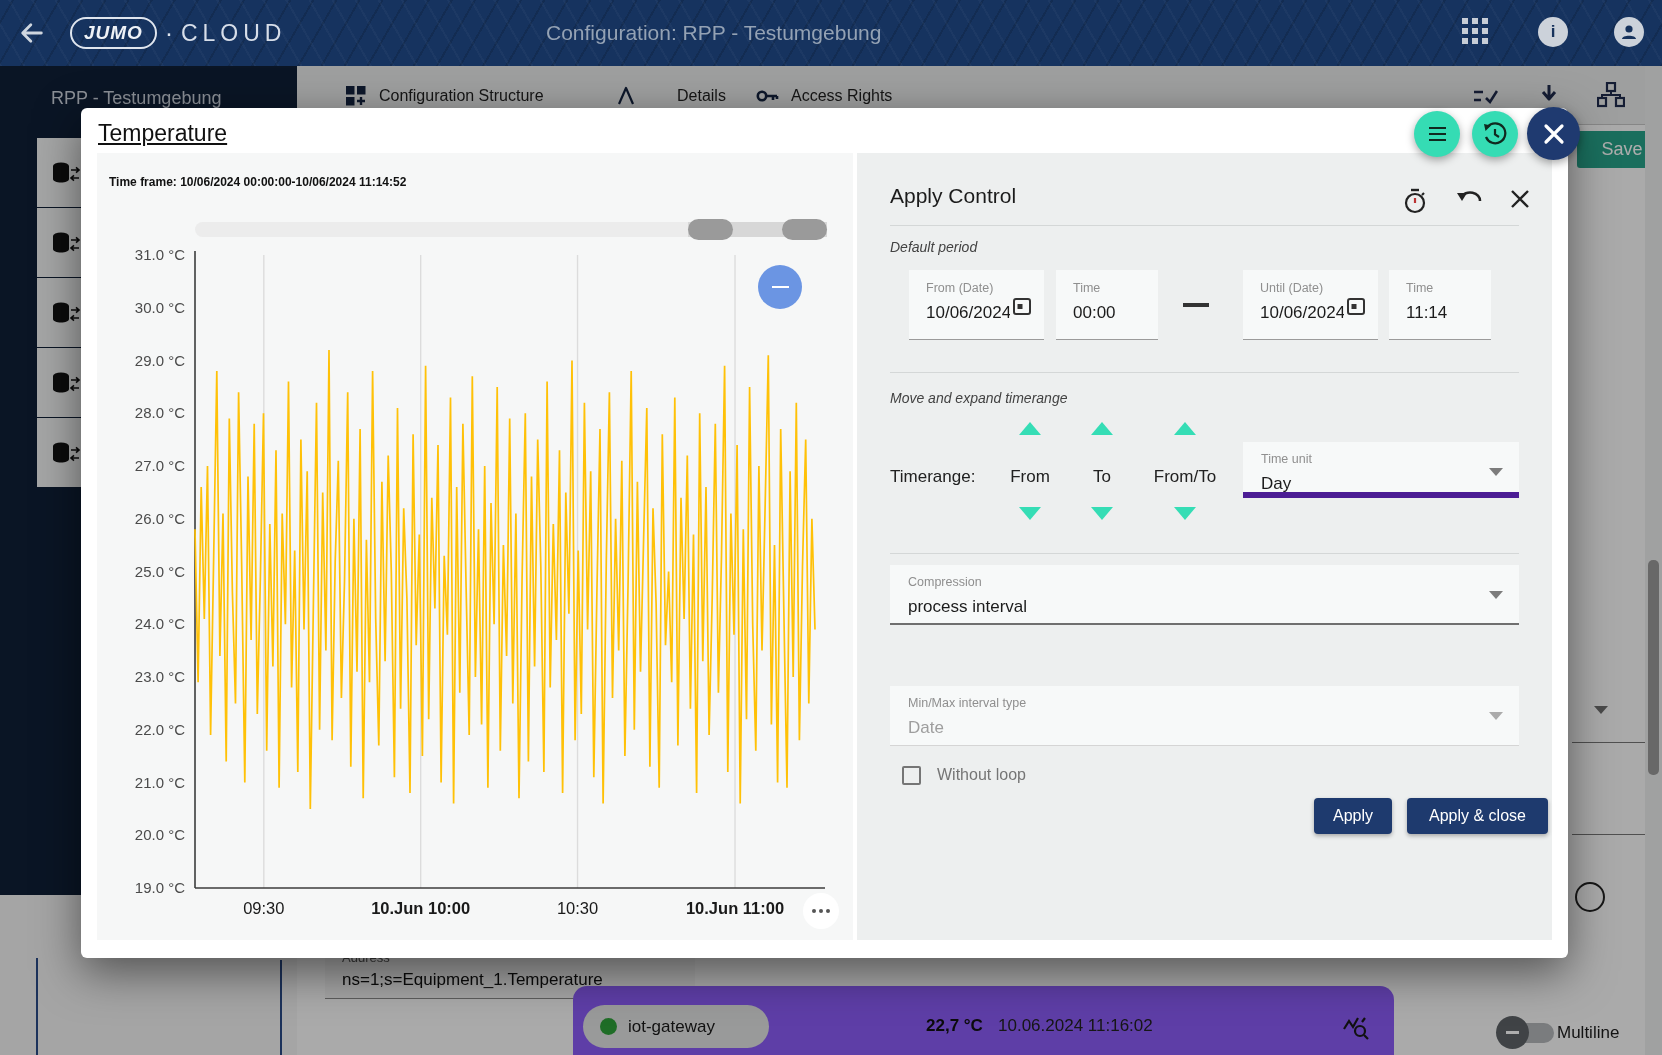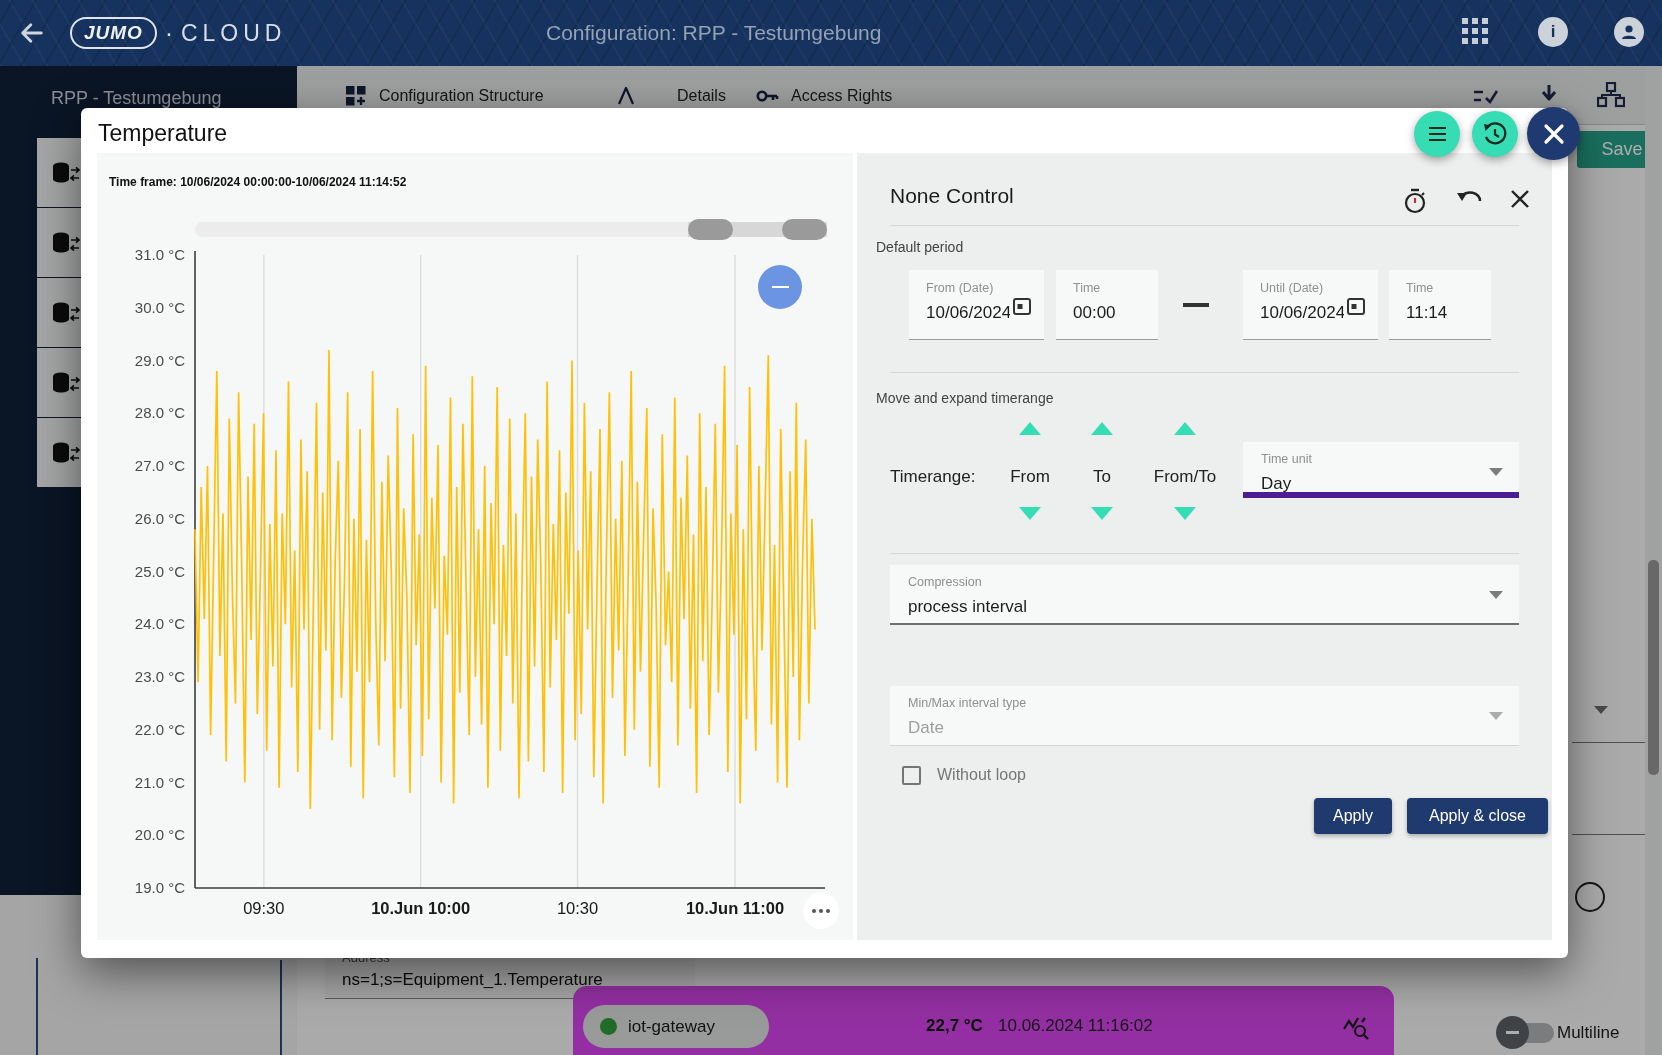--- a/index.html
+++ b/index.html
@@ -50,21 +50,21 @@
   #save-btn { position:absolute; left:1577px; top:65px; width:90px; height:37px; background:#27a389;
     color:#fff; font-size:18px; border:none; border-radius:3px; cursor:pointer; }
 
   
   #address-field { position:absolute; left:325px; top:880px; width:370px; height:53px;
     background:#f3f3f3; border-bottom:1px solid #8a8a8a; }
   #address-field .lab { position:absolute; left:17px; top:4px; font-size:13px; color:#555; }
   #address-field .val { position:absolute; left:17px; top:24px; font-size:17px; color:#111; white-space:nowrap; }
   .treeline { position:absolute; width:2px; background:#2a4a86; }
   #bottom-card { position:absolute; left:573px; top:920px; width:821px; height:69px;
-    background:#d946ef; border-radius:14px 14px 0 0; }
+    background:#8b5cf6; border-radius:14px 14px 0 0; }
   #gateway-pill { position:absolute; left:10px; top:19px; width:186px; height:43px; background:#e2e3e3;
     border-radius:22px; display:flex; align-items:center; cursor:pointer; }
   #gateway-dot { width:17px; height:17px; border-radius:50%; background:#2fa13a; margin-left:17px; }
   #gateway-label { margin-left:11px; font-size:17px; color:#1a1a1a; }
   #cur-value { position:absolute; left:353px; top:30px; font-size:17px; font-weight:bold; color:#111; }
   #cur-time  { position:absolute; left:425px; top:30px; font-size:17px; color:#222; }
   #trend-icon { position:absolute; left:769px; top:27px; cursor:pointer; }
   #multiline-wrap { position:absolute; left:1496px; top:950px; display:flex; align-items:center; }
   #ml-track { position:absolute; left:8px; top:7px; width:50px; height:20px; border-radius:10px; background:#b4b7ba; }
   #ml-knob { position:relative; width:33px; height:33px; border-radius:50%; background:#5f6468;
@@ -80,21 +80,21 @@
   #scroll-thumb { position:absolute; left:3px; top:494px; width:11px; height:215px;
     background:#9a9a9a; border-radius:5px; cursor:pointer; }
 
   
   #overlay { position:absolute; left:0; top:66px; width:1662px; height:989px;
     background:rgba(0,0,0,0.32); z-index:40; }
 
   
   #modal { position:absolute; left:81px; top:108px; width:1487px; height:850px; background:#fff;
     border-radius:6px; box-shadow:0 14px 45px rgba(0,0,0,.5); z-index:50; }
-  #modal-title { position:absolute; left:17px; top:12px; font-size:23px; font-weight:500; color:#111; }
+  #modal-title { position:absolute; left:17px; top:12px; font-size:23px; font-weight:500; color:#111;text-decoration:underline; }
 
   .fab { position:absolute; border-radius:50%; display:flex; align-items:center; justify-content:center;
     box-shadow:0 3px 8px rgba(0,0,0,.35); cursor:pointer; z-index:60; }
   #fab-list    { left:1414px; top:111px; width:46px; height:46px; background:#35dcb4; }
   #fab-history { left:1472px; top:111px; width:46px; height:46px; background:#35dcb4; }
   #fab-close   { left:1527px; top:107px; width:53px; height:53px; background:#1f3a70; }
   #fab-list .bars { display:flex; flex-direction:column; gap:3.5px; }
   #fab-list .bars div { width:17px; height:2.5px; background:#10291f; }
 
   
@@ -111,21 +111,21 @@
   #chartsvg { position:absolute; left:0; top:90px; }
   #chart-menu-dots { position:absolute; left:706px; top:740px; width:36px; height:36px; border-radius:50%;
     background:#fff; display:flex; align-items:center; justify-content:center; gap:3px; cursor:pointer; }
   #chart-menu-dots span { width:4px; height:4px; border-radius:50%; background:#555; }
 
   
   #tc-panel { position:absolute; left:776px; top:45px; width:695px; height:787px; background:#edefef; }
   #tc-title { position:absolute; left:33px; top:31px; font-size:21px; color:#1b1b1b; }
   .tc-hicon { position:absolute; top:35px; cursor:pointer; }
   .tc-divider { position:absolute; left:33px; width:629px; height:1px; background:#d4d7d7; }
-  .tc-sec-label { position:absolute; left:19px; font-size:14px; color:#424242; }
+  .tc-sec-label { position:absolute; left:33px; font-size:14px; color:#424242;font-style:italic; }
 
   .fld { position:absolute; top:117px; height:70px; background:#f7f9f9; border-bottom:1px solid #9b9b9b;
     cursor:text; }
   .fld .lab { position:absolute; left:17px; top:11px; font-size:12.5px; color:#8f8f8f; white-space:nowrap; }
   .fld .val { position:absolute; left:17px; top:33px; font-size:17px; color:#1c1c1c; white-space:nowrap;
     overflow:hidden; }
   .fld .calicon { position:absolute; right:12px; top:26px; cursor:pointer; }
   #fld-dash { position:absolute; left:326px; top:150px; width:26px; height:3.5px; background:#333; }
 
   .tri-up, .tri-down { position:absolute; width:0; height:0; border-left:11px solid transparent;
@@ -369,21 +369,21 @@
         </svg>
 
       <div id="chart-menu-dots">
         <span></span>
           <span></span>
           <span></span>
       </div>
     </div>
 
     <div id="tc-panel">
-      <div id="tc-title">None Control</div>
+      <div id="tc-title">Apply Control</div>
       <svg class="tc-hicon" style="left:546px;" width="24" height="26" viewBox="0 0 24 26">
         <path d="M8 2 h8" stroke="#222" stroke-width="2.4"></path>
         <circle cx="12" cy="15" r="9" fill="none" stroke="#222" stroke-width="2.2"></circle>
         <path d="M12 10 v5" stroke="#b33" stroke-width="2.2"></path>
         <path d="M19 7 l2-2" stroke="#222" stroke-width="2.2"></path>
       </svg>
       <svg class="tc-hicon" style="left:600px;" width="26" height="22" viewBox="0 0 26 22">
         <path d="M4 9 A 10 8 0 0 1 23 13" fill="none" stroke="#222" stroke-width="2.6"></path>
         <polygon points="0,5 10,5 5,13" fill="#222"></polygon>
       </svg>

